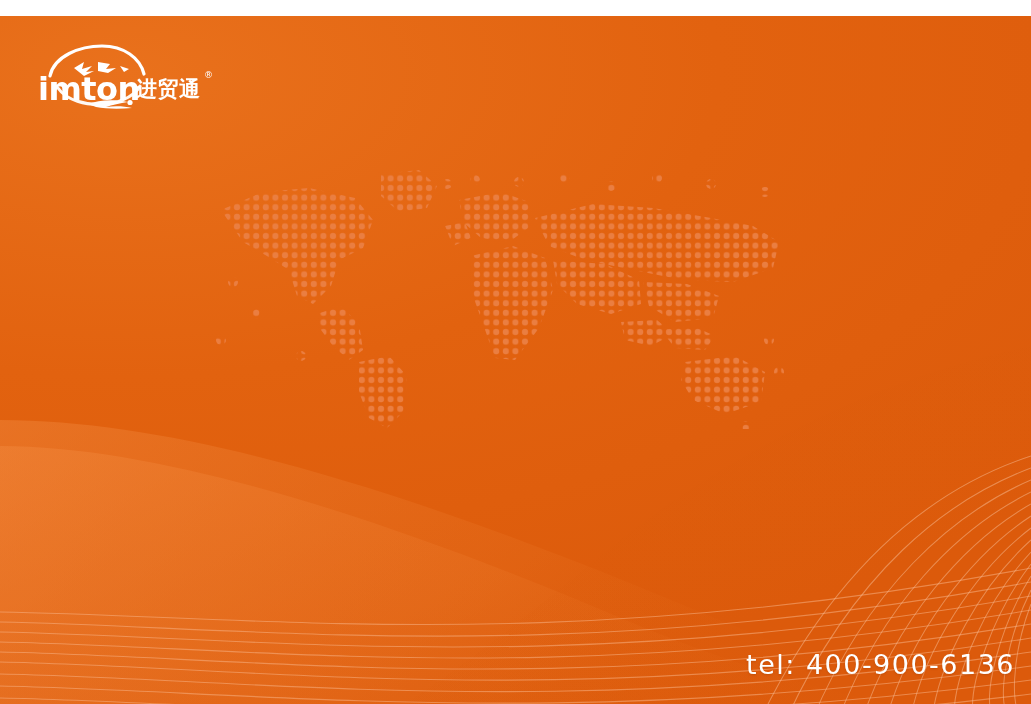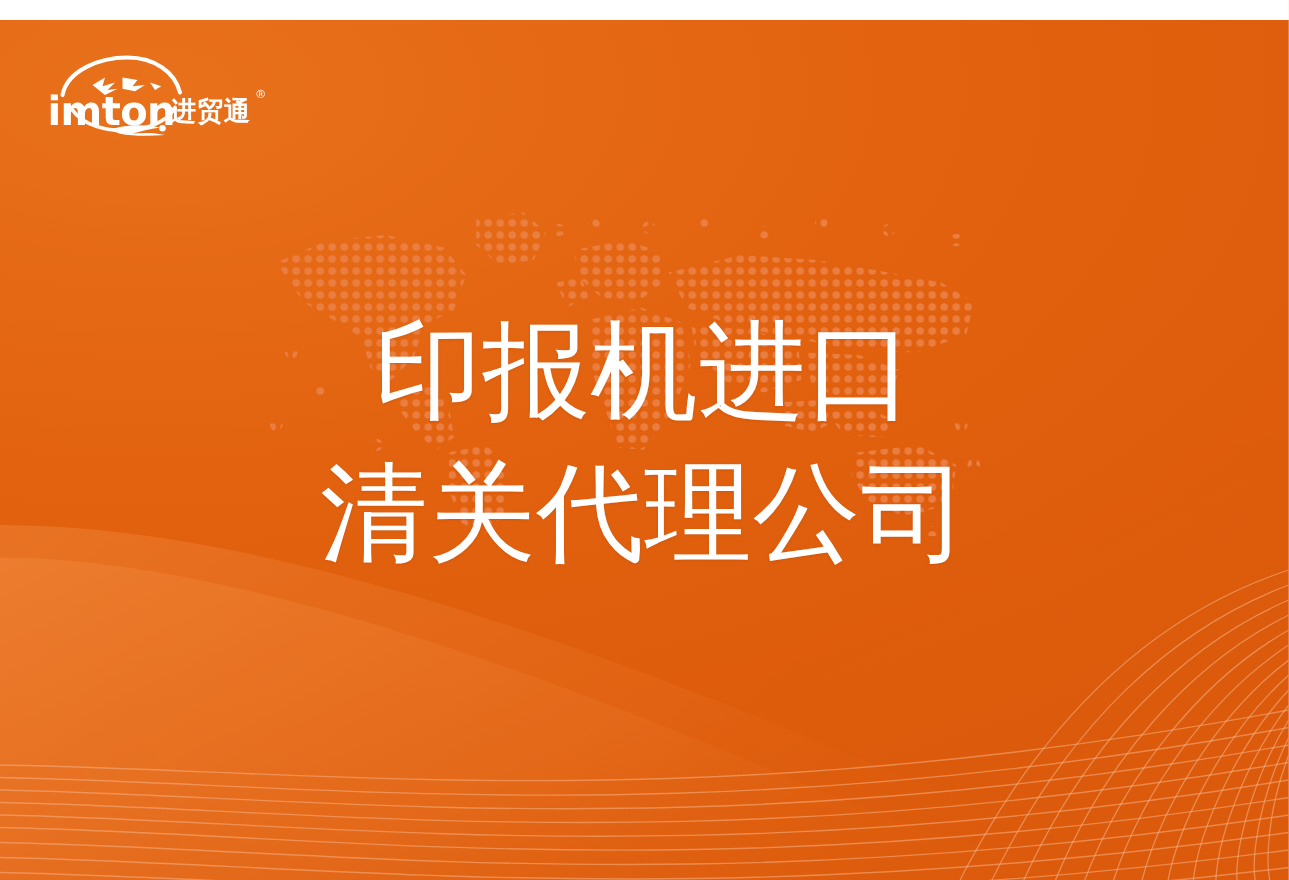--- a/index.html
+++ b/index.html
@@ -232,19 +232,16 @@
 
     <g fill="#ffffff" font-family="DejaVu Sans, Liberation Sans, sans-serif" font-size="21" font-weight="bold">
       <text x="100" y="52" letter-spacing="0.5">进贸通</text>
     </g>
 
     <g fill="#ffffff" font-family="DejaVu Sans, Liberation Sans, sans-serif" font-size="9">
       <text x="168" y="34">®</text>
     </g>
   </svg>
 
-  <div id="headline">
-    <span class="headline-line" id="headline-line-1">印报机进口</span>
-    <span class="headline-line" id="headline-line-2">清关代理公司</span>
-  </div>
-
+
+  <div id="phone">tel: 400-900-6136</div>
 
 </div>
 
 </body></html>

